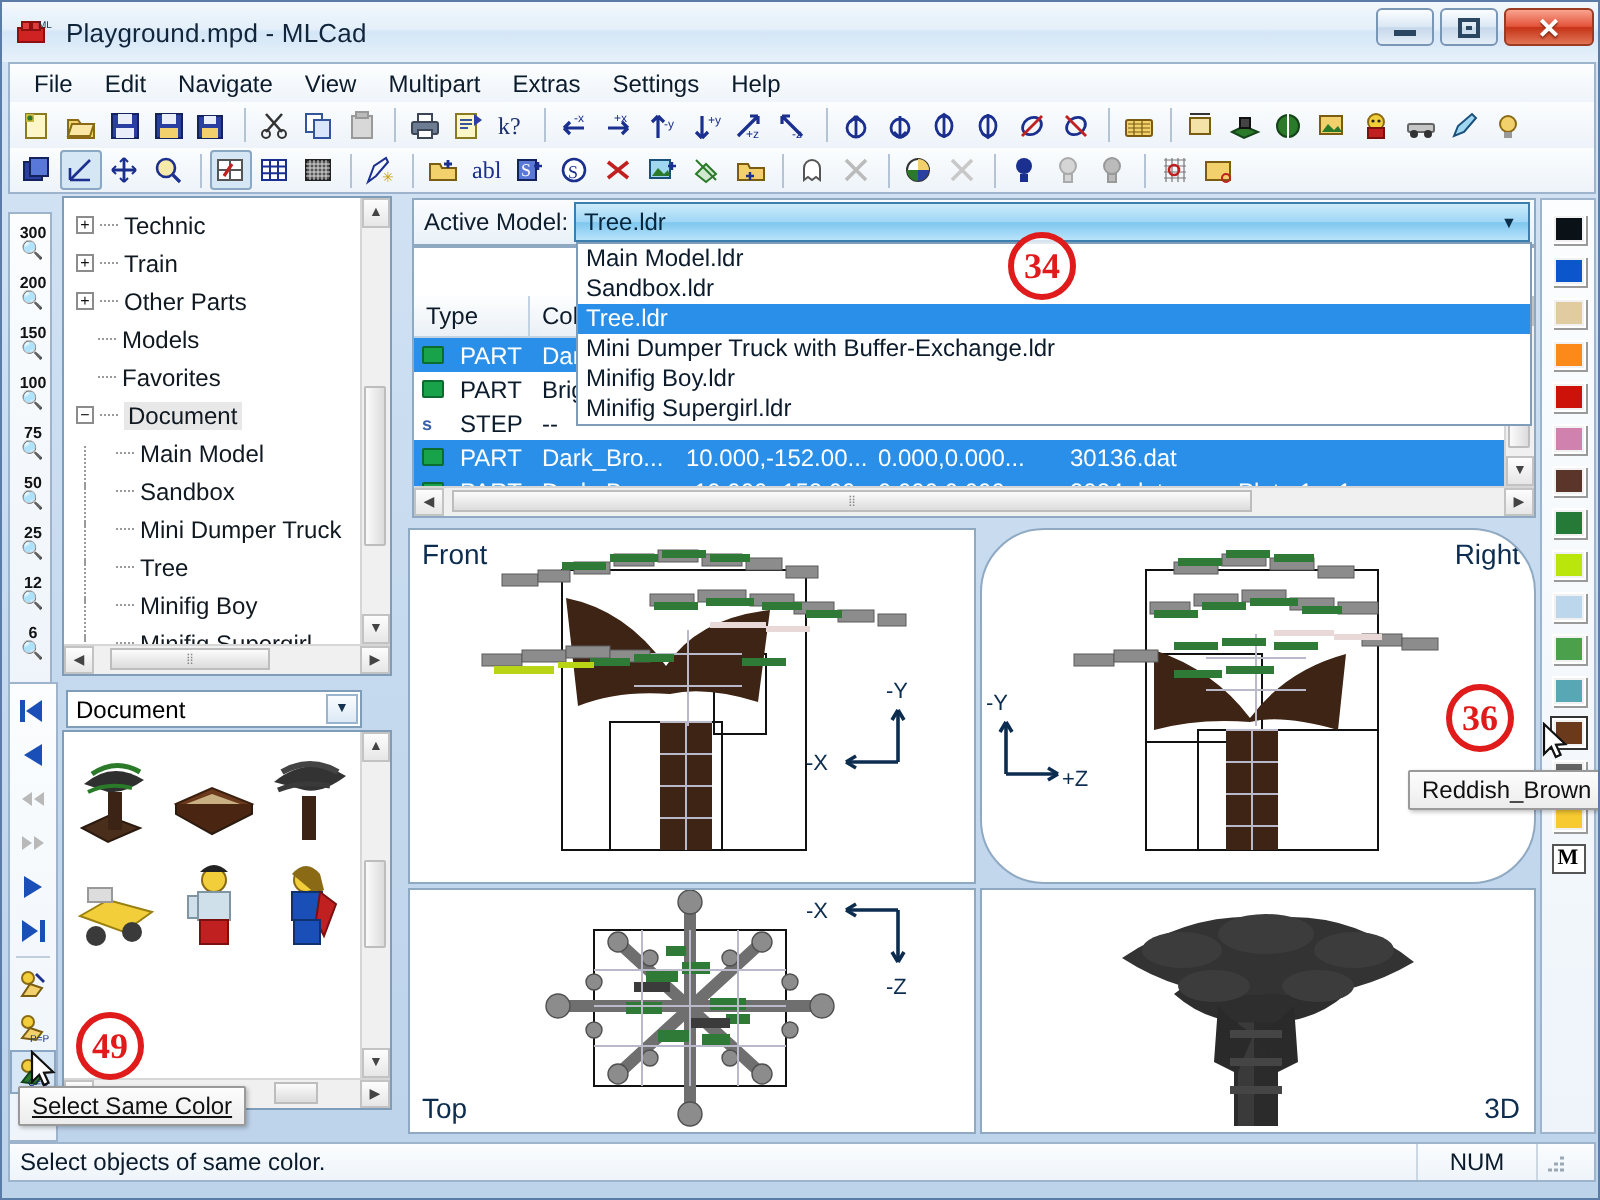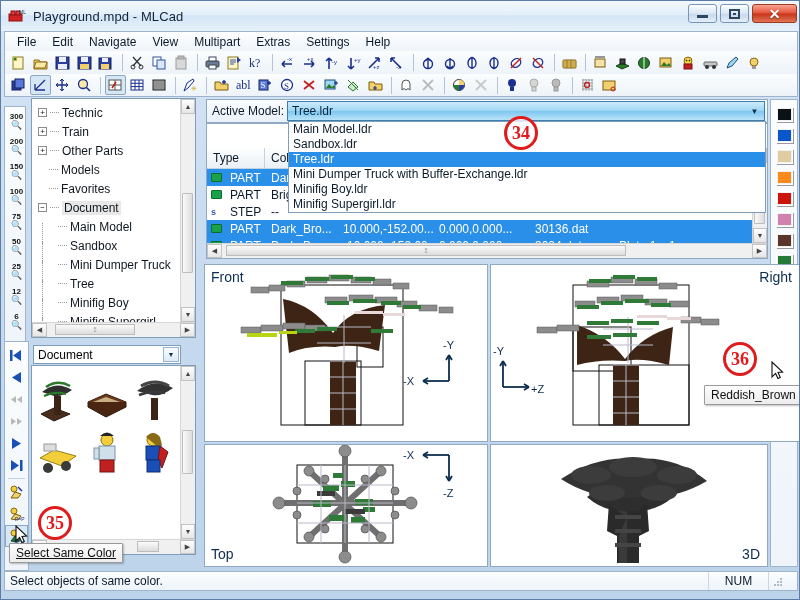--- a/index.html
+++ b/index.html
@@ -205,21 +205,21 @@
   .swatch.selected { outline:1px solid #333; }
   .mbtn { width:17px;height:15px;border:1px solid #555;background:#fff;
     font-size:11px;font-weight:bold;line-height:13px;text-align:center;font-family:"Liberation Serif",serif;}
 
   
   .vp {
     position:absolute; background:#fff; border:1px solid #8fa9c2;
     overflow:hidden;
   }
   #vpFront { left:203px; top:263px; width:284px; height:178px; }
-  #vpRight { left:489px; top:263px; width:310px; height:178px; }
+  #vpRight { left:489px; top:263px; width:278px; height:178px;border-radius:32px; }
   #vpTop   { left:203px; top:443px; width:284px; height:123px; }
   #vp3D    { left:489px; top:443px; width:278px; height:123px; }
   .vplabel { position:absolute; font-size:14px; color:#0d2d50; }
 
   
   #statusbar {
     position:absolute; left:3px; bottom:8px; width:794px; height:20px;
     background:linear-gradient(180deg,#fbfdfe,#eef4fa);
     border:1px solid #9db4cc; display:flex; align-items:center;
   }
@@ -1244,21 +1244,21 @@
         <path d="M1 1l0 15 3.6-3.6 2.3 5.1 2.4-1.1-2.3-5L11.6 11z" fill="#fff" stroke="#111" stroke-width="1.1"></path>
       </svg>
   </div>
   <div class="cursor" style="left:14px; top:524px;">
     <svg width="14" height="20" viewBox="0 0 14 20">
         <path d="M1 1l0 15 3.6-3.6 2.3 5.1 2.4-1.1-2.3-5L11.6 11z" fill="#fff" stroke="#111" stroke-width="1.1"></path>
       </svg>
   </div>
 
   <div class="marker" style="left:503px; top:115px;">34</div>
-  <div class="marker" style="left:37px;  top:505px;">35</div>
+  <div class="marker" style="left:37px;  top:505px;">49</div>
   <div class="marker" style="left:722px; top:341px;">36</div>
 
   <div id="statusbar">
     <div class="spane1">Select objects of same color.</div>
     <div class="spane2">NUM</div>
     <div class="spane3">
       <svg width="16" height="16">
           <path d="M11 13h2M8 13h2M11 10h2M5 13h2M8 10h2M11 7h2" stroke="#9aa8b6" stroke-width="1.6"></path>
         </svg>
     </div>

